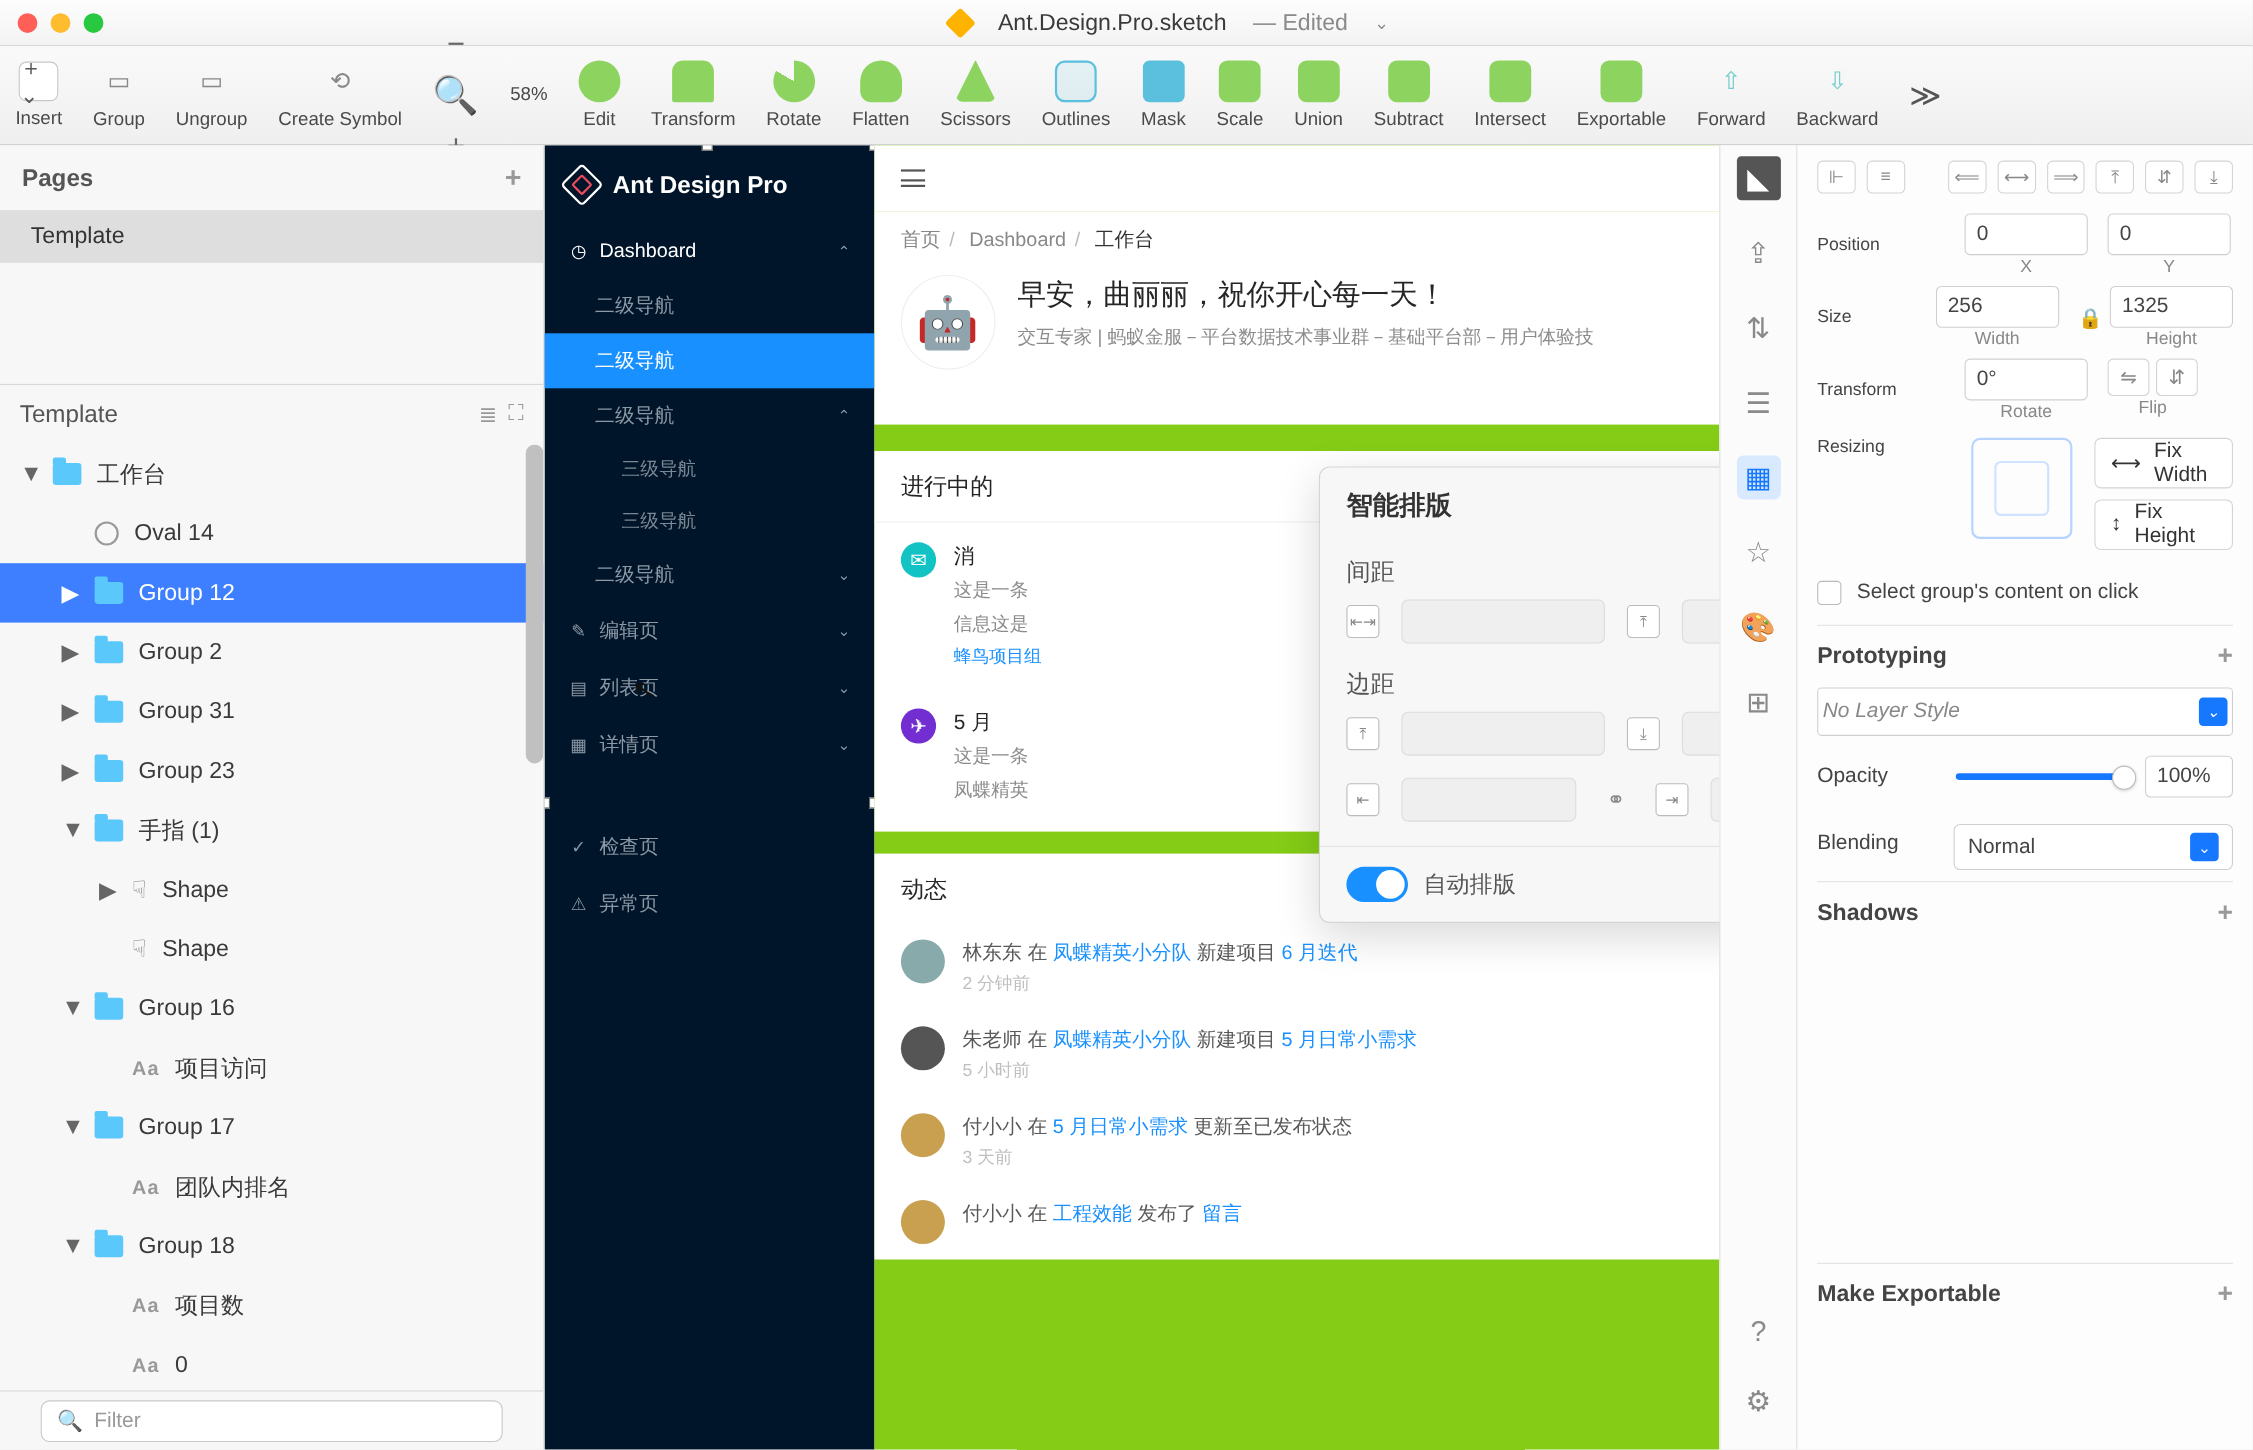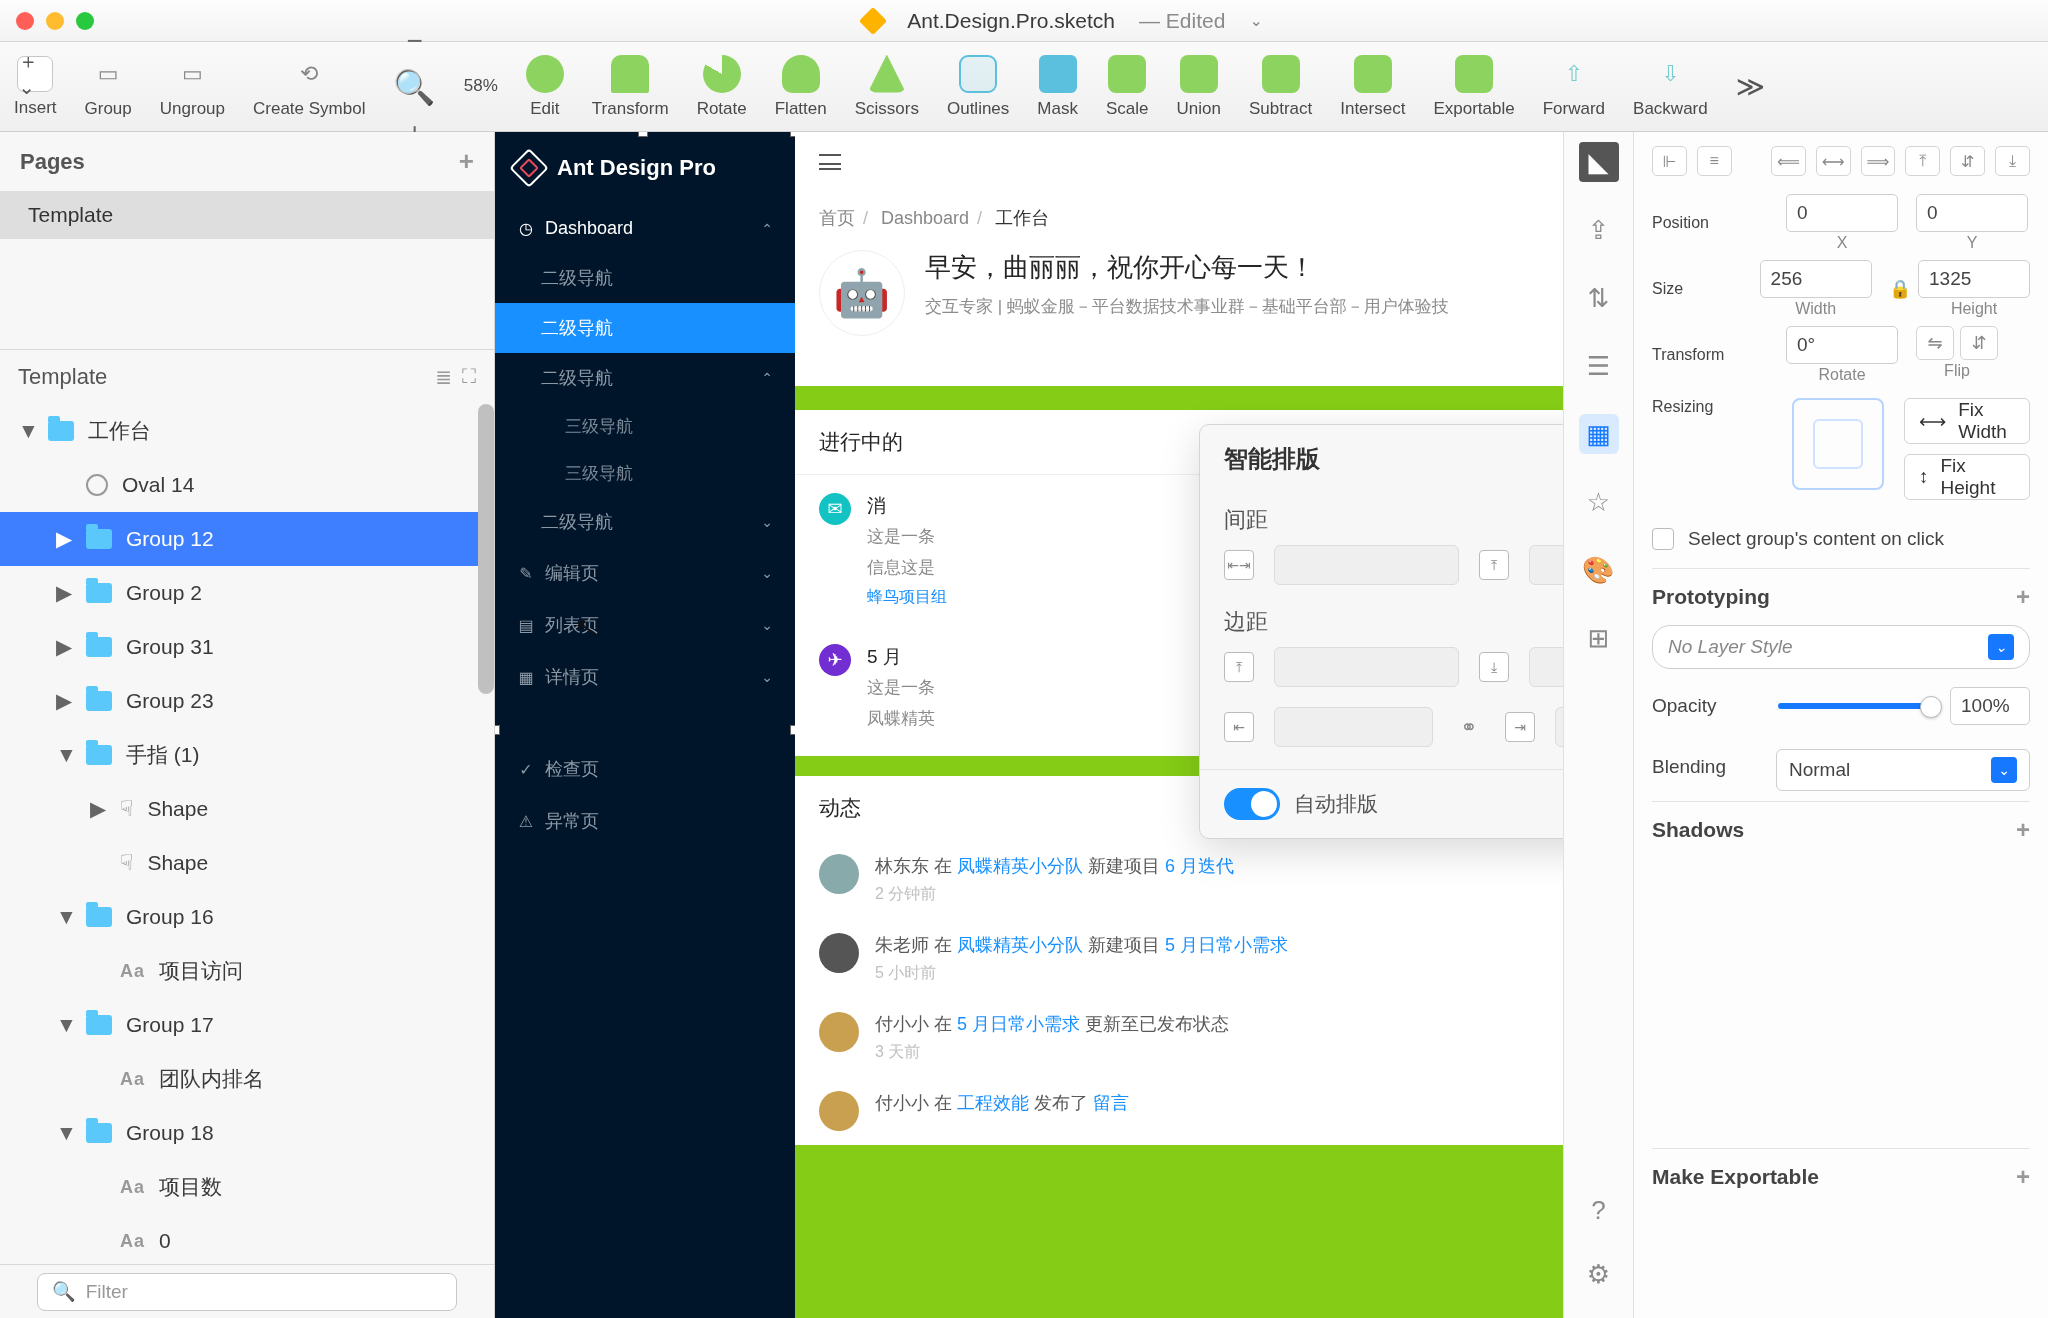--- a/index.html
+++ b/index.html
@@ -133,21 +133,21 @@
 .flipico { width:38px;height:34px;border:1px solid #d4d4d4;border-radius:5px;display:flex;align-items:center;justify-content:center;color:#888;background:#fff;font-size:18px;}
 .lockico { font-size:18px; color:#999;}
 .resizing { display:flex; gap:20px; align-items:flex-start; margin-top:14px;}
 .resbox { width:92px; height:92px; border:2px solid #b6d4ff; border-radius:8px; display:flex; align-items:center; justify-content:center;}
 .resinner { width:50px; height:50px; border:2px solid #cfe2ff; border-radius:6px;}
 .fixbtn { display:flex; align-items:center; gap:12px; height:46px; border:1px solid #d4d4d4; border-radius:6px; padding:0 14px; background:#fff; margin-bottom:10px; font-size:19px; color:#333;}
 .chk { width:22px; height:22px; border:1px solid #bbb; border-radius:4px; background:#fff;}
 .chkrow { display:flex; align-items:center; gap:14px; margin:18px 0; font-size:19px;}
 .sechdr { display:flex; align-items:center; justify-content:space-between; padding:14px 0; font-size:21px; font-weight:600; border-top:1px solid #e3e3e3; margin-top:10px;}
 .secplus { font-size:24px; color:#999;}
-.selectfld { height:44px; border:1px solid #cfcfcf; border-radius:18px; background:#fff; display:flex; align-items:center; justify-content:space-between; padding:0 15px; color:#888; font-style:italic;gap:31px;}
+.selectfld { height:44px; border:1px solid #cfcfcf; border-radius:4px; background:#fff; display:flex; align-items:center; justify-content:space-between; padding:0 4px; color:#888; font-style:italic;gap:31px;}
 .selectfld .ddp { width:26px; height:26px; background:#1677ff; border-radius:4px; display:flex; align-items:center; justify-content:center; color:#fff; font-size:14px;}
 .sliderrow { display:flex; align-items:center; gap:16px; margin:18px 0;}
 .slabel { width:110px;}
 .slider { flex:1; height:6px; background:#1677ff; border-radius:3px; position:relative;}
 .slider::after{content:"";position:absolute;right:-8px;top:-7px;width:20px;height:20px;border-radius:50%;background:#fff;border:1px solid #bbb;box-shadow:0 1px 3px rgba(0,0,0,.2);}
 .blendfld { height:42px; border:1px solid #cfcfcf; border-radius:6px; background:#fff; display:flex; align-items:center; justify-content:space-between; padding:0 12px; margin-top:6px;}
 .blendfld .ddp { width:26px; height:26px; background:#1677ff; border-radius:4px; display:flex; align-items:center; justify-content:center; color:#fff; font-size:14px;}
 </style>
 </head>
 <body>

